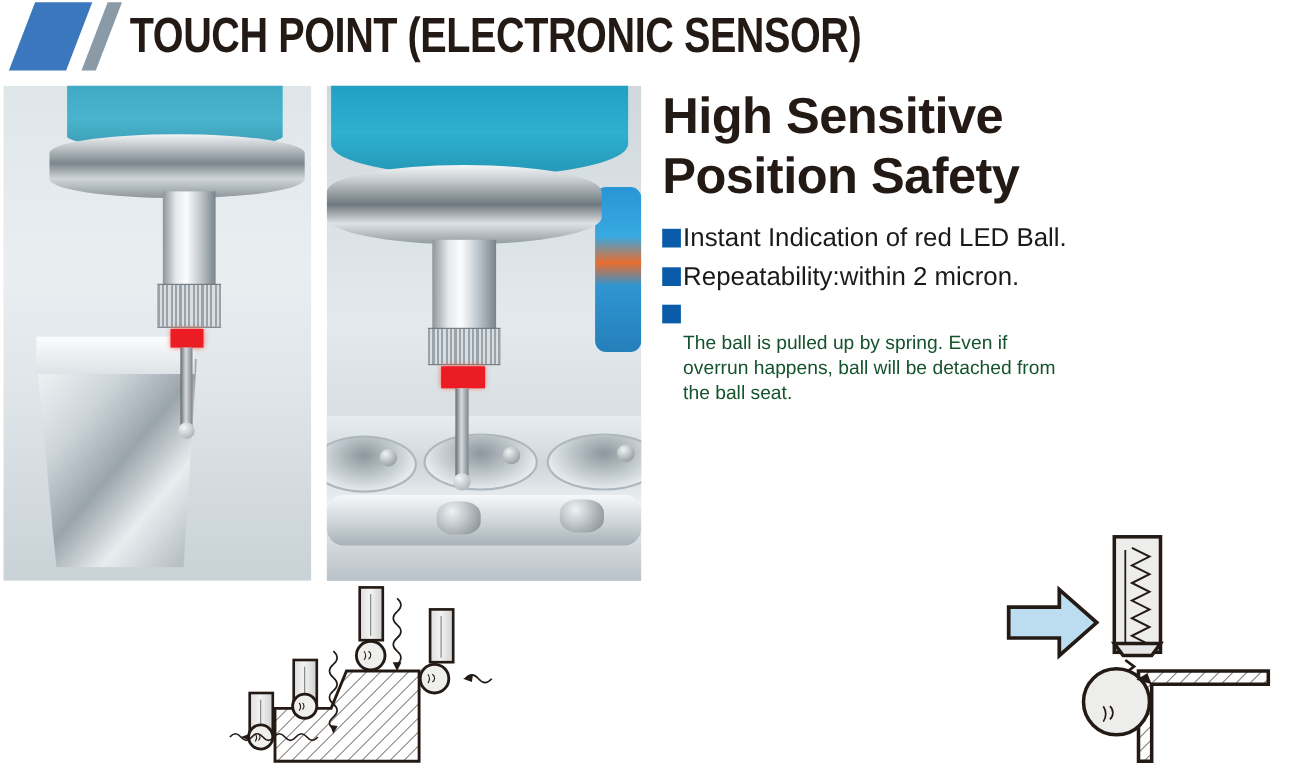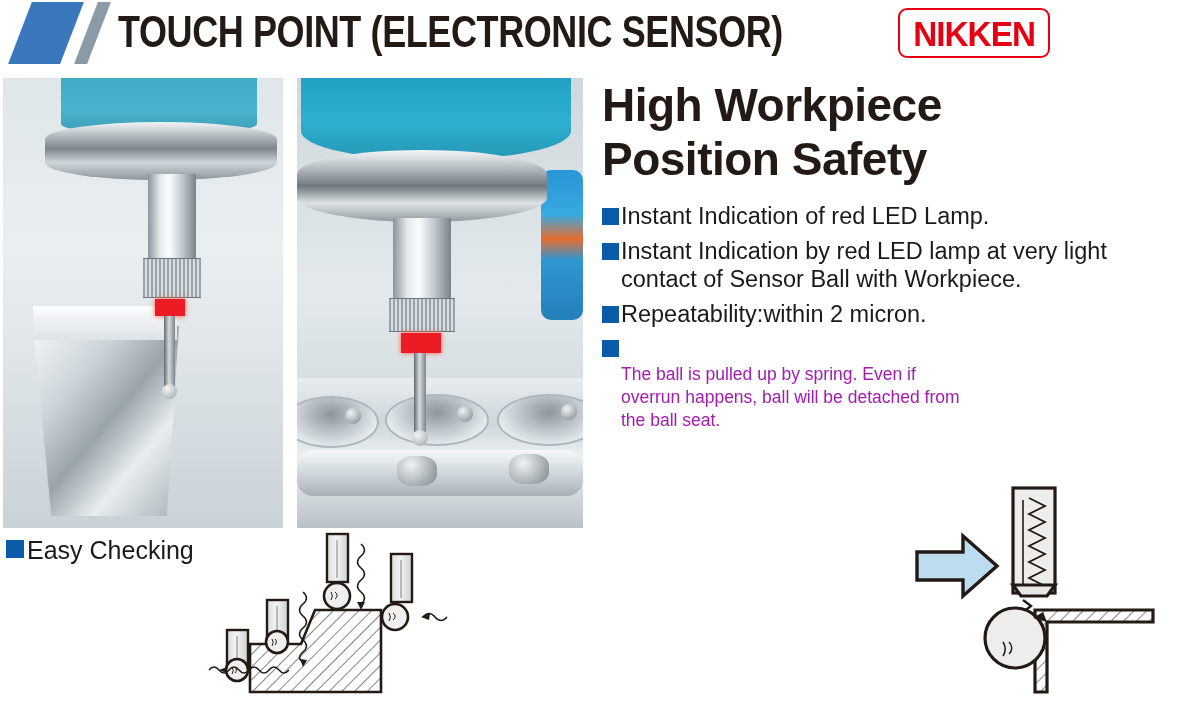--- a/index.html
+++ b/index.html
@@ -151,21 +151,21 @@
   }
   .bullets { margin-top:16px; }
   .bullet-row { display:flex; align-items:flex-start; margin-bottom:6px; }
   .bsq { flex:0 0 auto; width:17px; height:17px; background:#0a5ca8; margin-top:6px; }
   .btext {
     font-size:23.5px; line-height:28.5px; color:#1a1a1a;
     padding-left:2px;
   }
   .btext .em { font-style:italic; }
   .subnote {
-    font-size:17.5px; line-height:23px; color:#a21caf;
+    font-size:17.5px; line-height:23px; color:#14532d;
     margin:2px 0 0 19px; width:350px;
   }
 
   
   .left-note { position:absolute; left:6px; top:534px; width:270px; }
   .left-note .row { display:flex; align-items:flex-start; }
   .left-note .bsq { width:18px; height:18px; margin-top:6px; }
   .left-note .ltext { font-size:25px; line-height:32px; color:#1a1a1a; padding-left:3px; }
   .left-note .ltext .em { font-style:italic; font-weight:bold; }
 
@@ -177,23 +177,20 @@
 <body>
 
 <div class="page">
 
   <div class="header">
     <div class="slash-wrap">
       <div class="slash slash-blue"></div>
       <div class="slash slash-gray"></div>
     </div>
     <div class="title">TOUCH POINT (ELECTRONIC SENSOR)</div>
-    <div class="logo">
-      <span class="logo-text">NIKKEN</span>
-    </div>
   </div>
 
   <div class="photo photo-1">
     <div class="ph-bg p1-bg"></div>
     <div class="p1-shadow"></div>
     <div class="p1-work"></div>
     <div class="p1-work-top"></div>
     <div class="spindle p1-spindle"></div>
     <div class="collar p1-collar"></div>
     <div class="shank p1-shank"></div>
@@ -219,48 +216,40 @@
     <div class="stud" style="left:100px; top:378px; width:40px; height:30px; border-radius:40%;"></div>
     <div class="stud" style="left:212px; top:376px; width:40px; height:30px; border-radius:40%;"></div>
     <div class="shank p2-shank"></div>
     <div class="knurl p2-knurl"></div>
     <div class="led p2-led"></div>
     <div class="stylus p2-stylus"></div>
     <div class="ball p2-ball"></div>
   </div>
 
   <div class="right-col">
-    <div class="h1">High Workpiece</div>
+    <div class="h1">High Sensitive</div>
     <div class="h1">Position Safety</div>
 
     <div class="bullets">
       <div class="bullet-row">
         <span class="bsq"></span>
-        <span class="btext">Instant Indication of red LED Lamp.</span>
-      </div>
-      <div class="bullet-row">
-        <span class="bsq"></span>
-        <span class="btext">Instant Indication by red LED lamp at very light contact of Sensor Ball with Workpiece.</span>
+        <span class="btext">Instant Indication of red LED Ball.</span>
       </div>
       <div class="bullet-row">
         <span class="bsq"></span>
         <span class="btext">Repeatability:within 2 micron.</span>
       </div>
       <div class="bullet-row">
         <span class="bsq"></span>
       </div>
       <div class="subnote">The ball is pulled up by spring. Even if overrun happens, ball will be detached from the ball seat.</div>
     </div>
   </div>
 
   <div class="left-note">
-    <div class="row">
-      <span class="bsq"></span>
-      <span class="ltext">Easy Checking</span>
-    </div>
   </div>
 
   <div class="diagram" style="left:205px; top:522px; width:300px; height:183px;">
     <svg width="300" height="183" viewBox="0 0 300 183">
       <defs>
         <pattern id="hatch" width="9" height="9" patternUnits="userSpaceOnUse" patternTransform="rotate(45)">
           <line x1="0" y1="0" x2="0" y2="9" stroke="#231a15" stroke-width="1.1"></line>
         </pattern>
         <linearGradient id="stem" x1="0" y1="0" x2="1" y2="0">
           <stop offset="0%" stop-color="#dcdedd"></stop>

